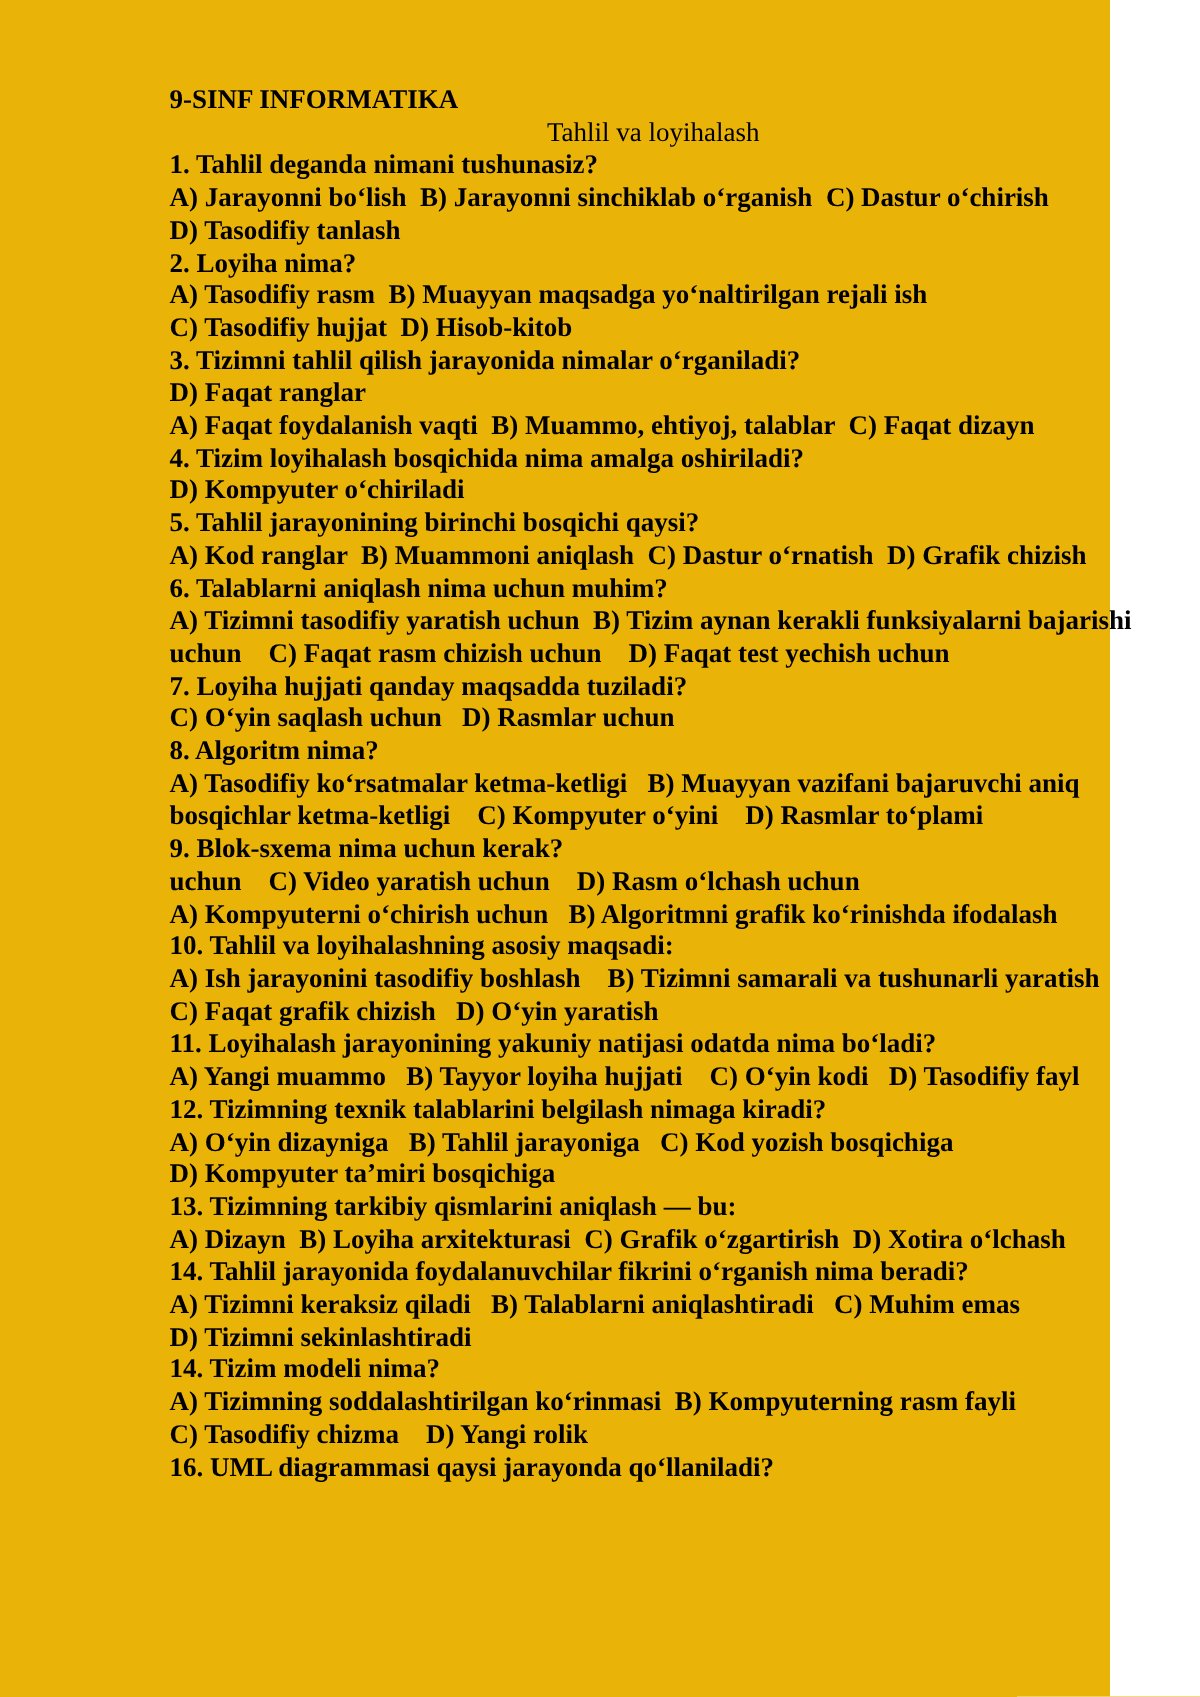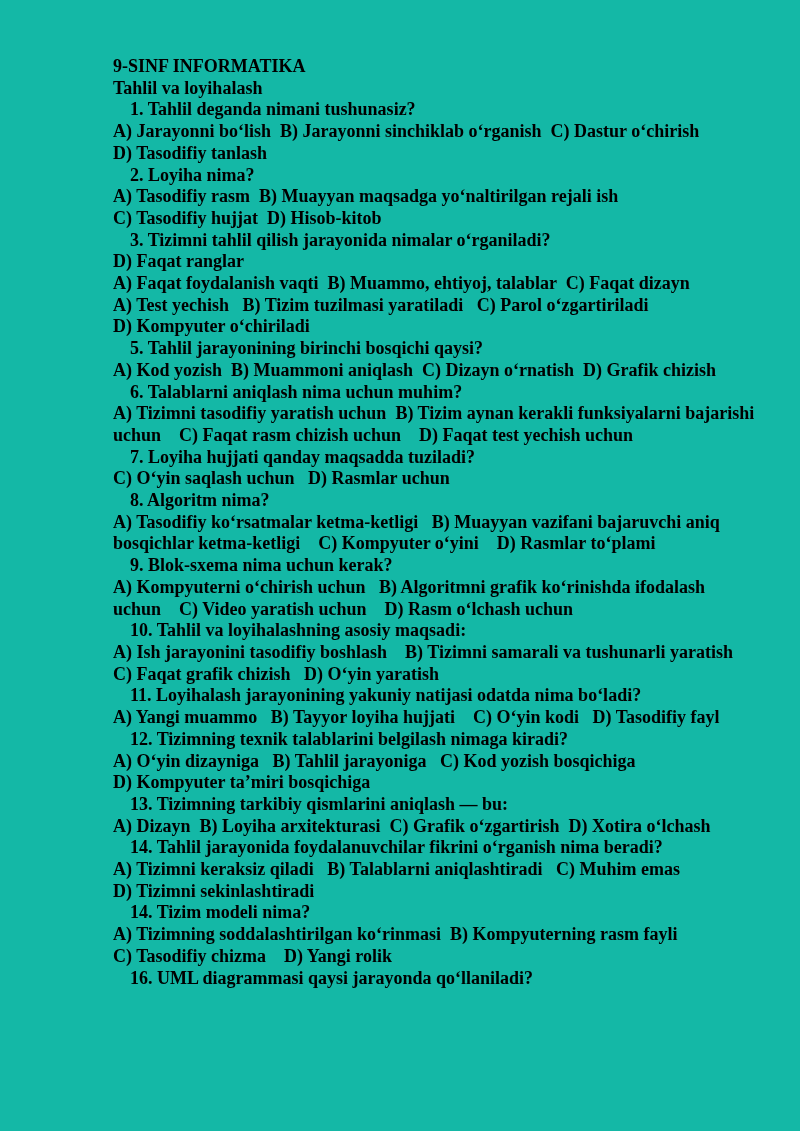--- a/index.html
+++ b/index.html
@@ -12,44 +12,44 @@
     background: #ffffff;
     font-family: "Liberation Serif", serif;
     color: #000000;
     overflow: hidden;
     position: relative;
   }
   .page {
     position: absolute;
     left: 0;
     top: 0;
-    width: 800px;
+    width: 740px;
     height: 1131px;
-    background: #14b8a6;
+    background: #eab308;
   }
   .doc-content {
     position: absolute;
     left: 113px;
     top: 56px;
     width: 645px;
     font-size: 18px;
     line-height: 21.7px;
   }
   .line {
     white-space: pre;
   }
   .title {
     font-weight: bold;
   }
   .subtitle {
-    font-weight: bold;
+    font-weight: normal;
+    text-align: center;
   }
   .question {
     font-weight: bold;
-    margin-left: 17px;
   }
   .options {
     font-weight: bold;
   }
 </style>
 </head>
 <body>
 
 <div class="page">
   <div class="doc-content">
@@ -58,35 +58,35 @@
     <div>
         <div class="line question">1. Tahlil deganda nimani tushunasiz?</div>
         <div class="line options">A) Jarayonni boʻlish  B) Jarayonni sinchiklab oʻrganish  C) Dastur oʻchirish</div>
         <div class="line options">D) Tasodifiy tanlash</div>
         <div class="line question">2. Loyiha nima?</div>
         <div class="line options">A) Tasodifiy rasm  B) Muayyan maqsadga yoʻnaltirilgan rejali ish</div>
         <div class="line options">C) Tasodifiy hujjat  D) Hisob-kitob</div>
         <div class="line question">3. Tizimni tahlil qilish jarayonida nimalar oʻrganiladi?</div>
         <div class="line options">D) Faqat ranglar</div>
         <div class="line options">A) Faqat foydalanish vaqti  B) Muammo, ehtiyoj, talablar  C) Faqat dizayn</div>
-        <div class="line options">A) Test yechish   B) Tizim tuzilmasi yaratiladi   C) Parol oʻzgartiriladi</div>
+        <div class="line question">4. Tizim loyihalash bosqichida nima amalga oshiriladi?</div>
         <div class="line options">D) Kompyuter oʻchiriladi</div>
         <div class="line question">5. Tahlil jarayonining birinchi bosqichi qaysi?</div>
-        <div class="line options">A) Kod yozish  B) Muammoni aniqlash  C) Dizayn oʻrnatish  D) Grafik chizish</div>
+        <div class="line options">A) Kod ranglar  B) Muammoni aniqlash  C) Dastur oʻrnatish  D) Grafik chizish</div>
         <div class="line question">6. Talablarni aniqlash nima uchun muhim?</div>
         <div class="line options">A) Tizimni tasodifiy yaratish uchun  B) Tizim aynan kerakli funksiyalarni bajarishi</div>
         <div class="line options">uchun    C) Faqat rasm chizish uchun    D) Faqat test yechish uchun</div>
         <div class="line question">7. Loyiha hujjati qanday maqsadda tuziladi?</div>
         <div class="line options">C) Oʻyin saqlash uchun   D) Rasmlar uchun</div>
         <div class="line question">8. Algoritm nima?</div>
         <div class="line options">A) Tasodifiy koʻrsatmalar ketma-ketligi   B) Muayyan vazifani bajaruvchi aniq</div>
         <div class="line options">bosqichlar ketma-ketligi    C) Kompyuter oʻyini    D) Rasmlar toʻplami</div>
         <div class="line question">9. Blok-sxema nima uchun kerak?</div>
+        <div class="line options">uchun    C) Video yaratish uchun    D) Rasm oʻlchash uchun</div>
         <div class="line options">A) Kompyuterni oʻchirish uchun   B) Algoritmni grafik koʻrinishda ifodalash</div>
-        <div class="line options">uchun    C) Video yaratish uchun    D) Rasm oʻlchash uchun</div>
         <div class="line question">10. Tahlil va loyihalashning asosiy maqsadi:</div>
         <div class="line options">A) Ish jarayonini tasodifiy boshlash    B) Tizimni samarali va tushunarli yaratish</div>
         <div class="line options">C) Faqat grafik chizish   D) Oʻyin yaratish</div>
         <div class="line question">11. Loyihalash jarayonining yakuniy natijasi odatda nima boʻladi?</div>
         <div class="line options">A) Yangi muammo   B) Tayyor loyiha hujjati    C) Oʻyin kodi   D) Tasodifiy fayl</div>
         <div class="line question">12. Tizimning texnik talablarini belgilash nimaga kiradi?</div>
         <div class="line options">A) Oʻyin dizayniga   B) Tahlil jarayoniga   C) Kod yozish bosqichiga</div>
         <div class="line options">D) Kompyuter ta’miri bosqichiga</div>
         <div class="line question">13. Tizimning tarkibiy qismlarini aniqlash — bu:</div>
         <div class="line options">A) Dizayn  B) Loyiha arxitekturasi  C) Grafik oʻzgartirish  D) Xotira oʻlchash</div>

